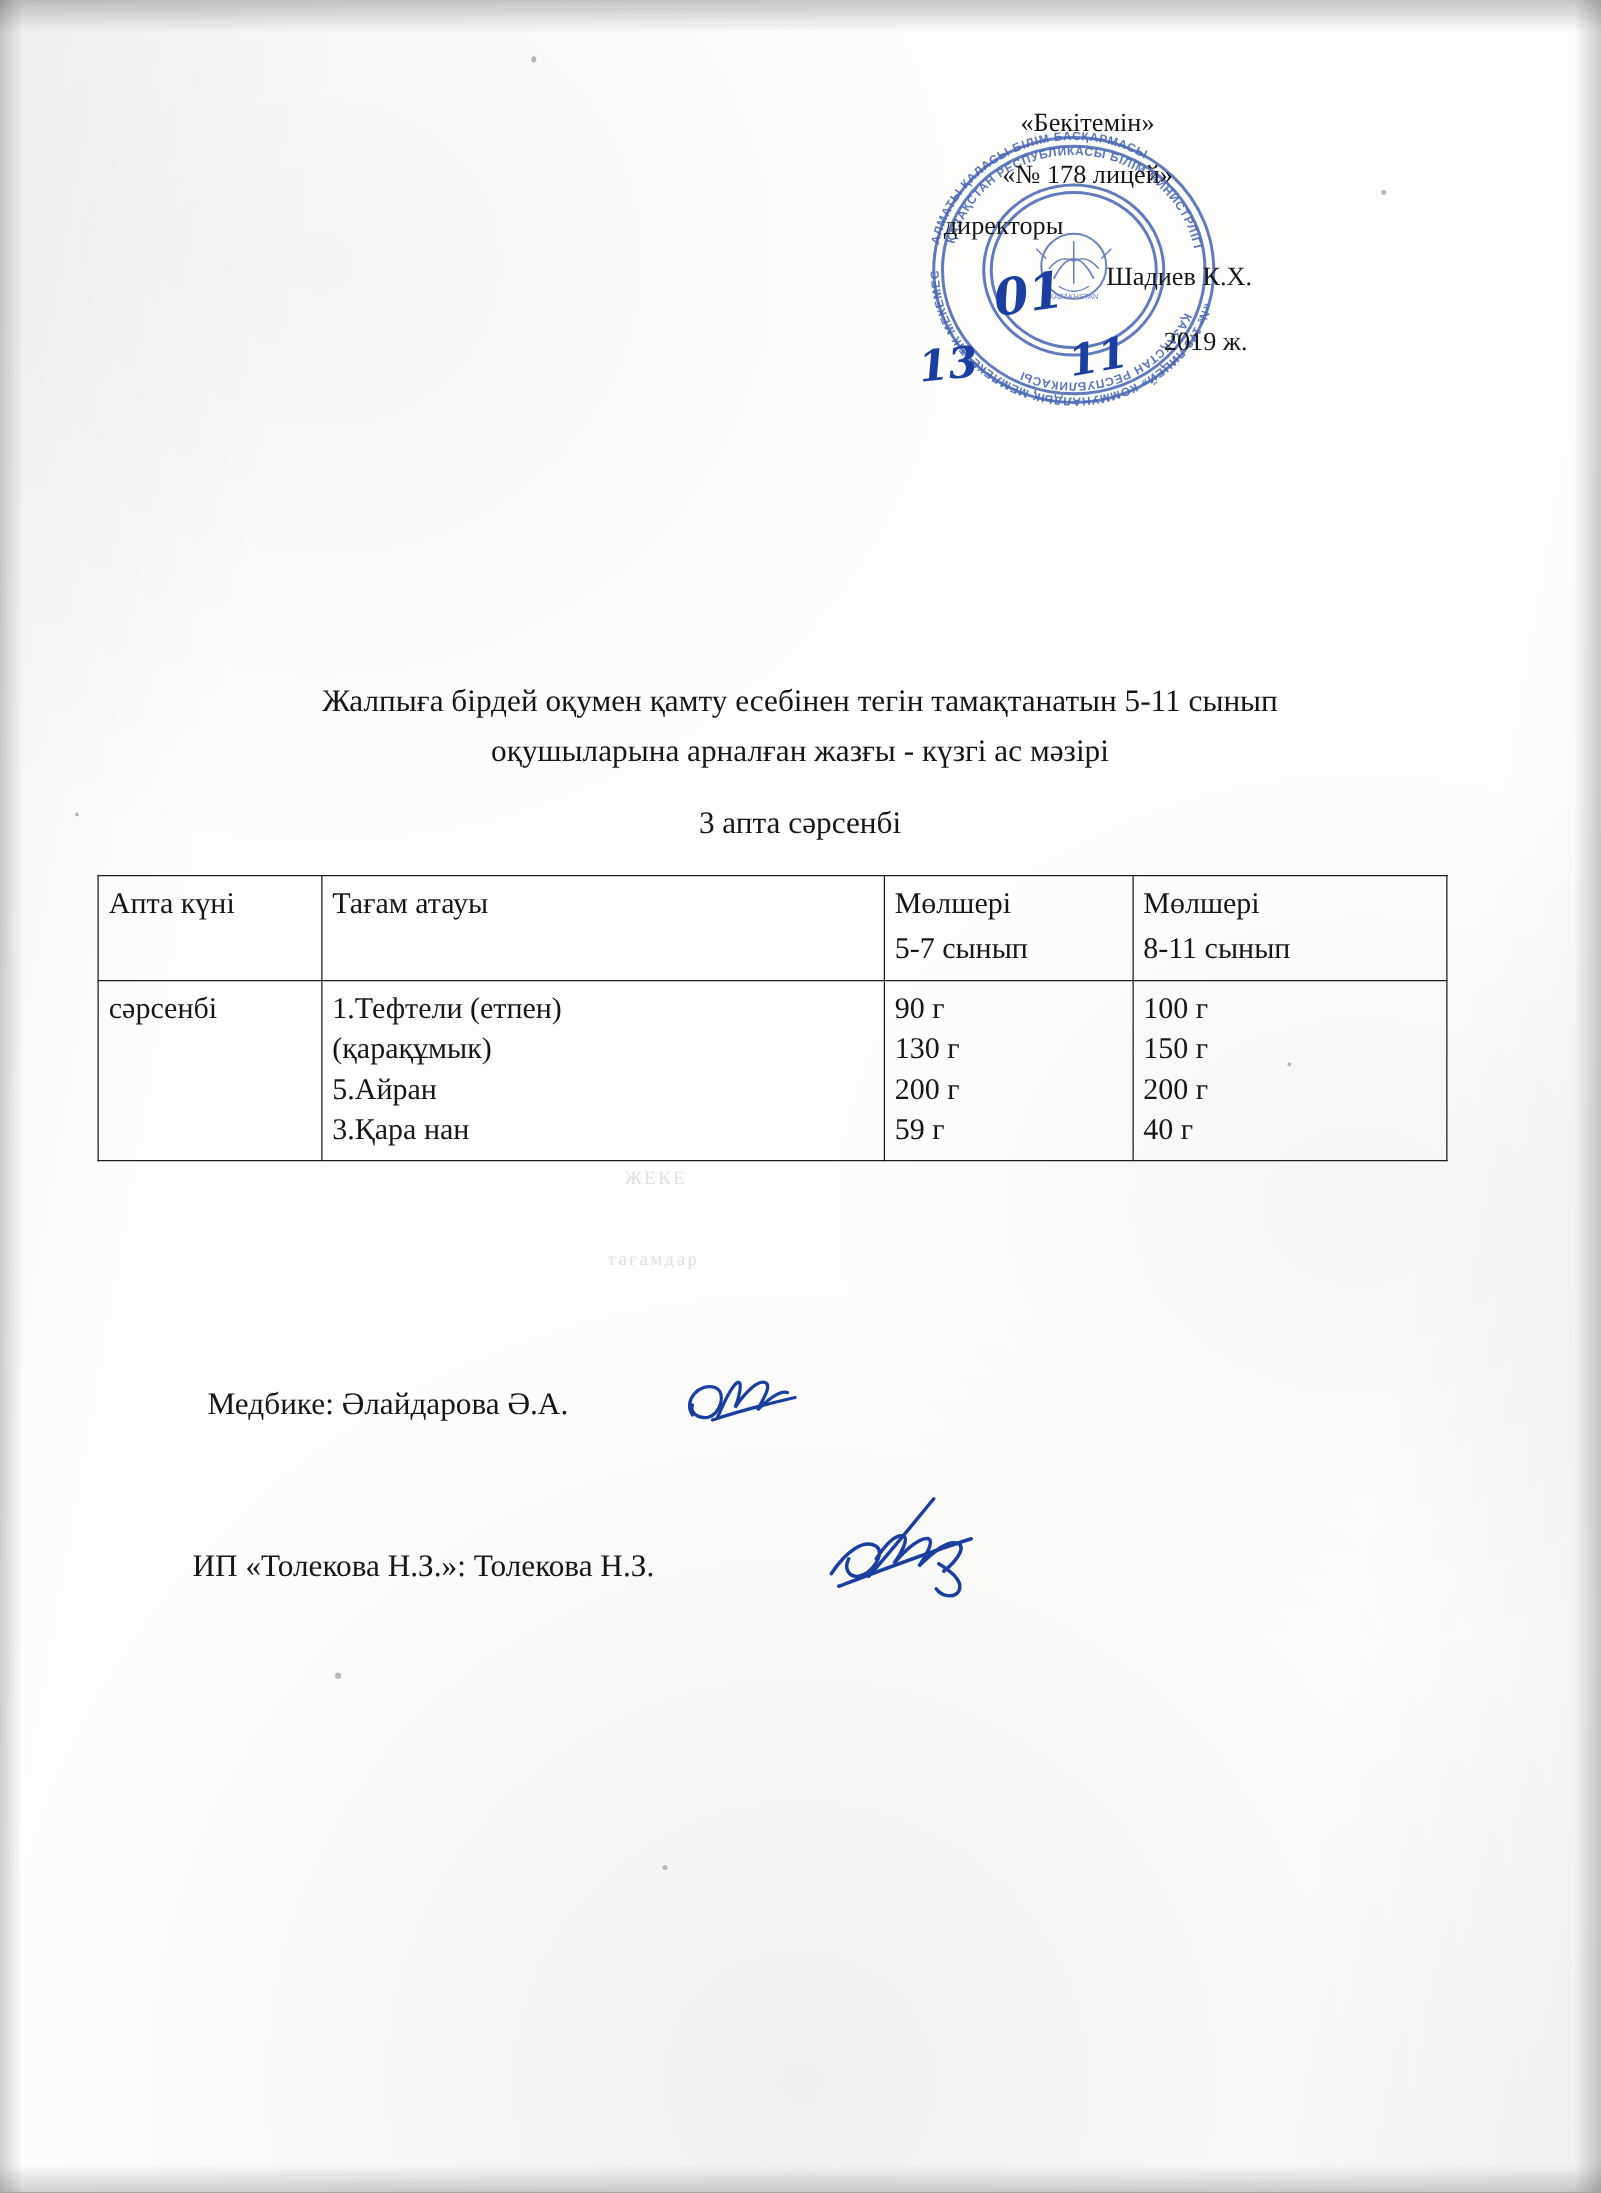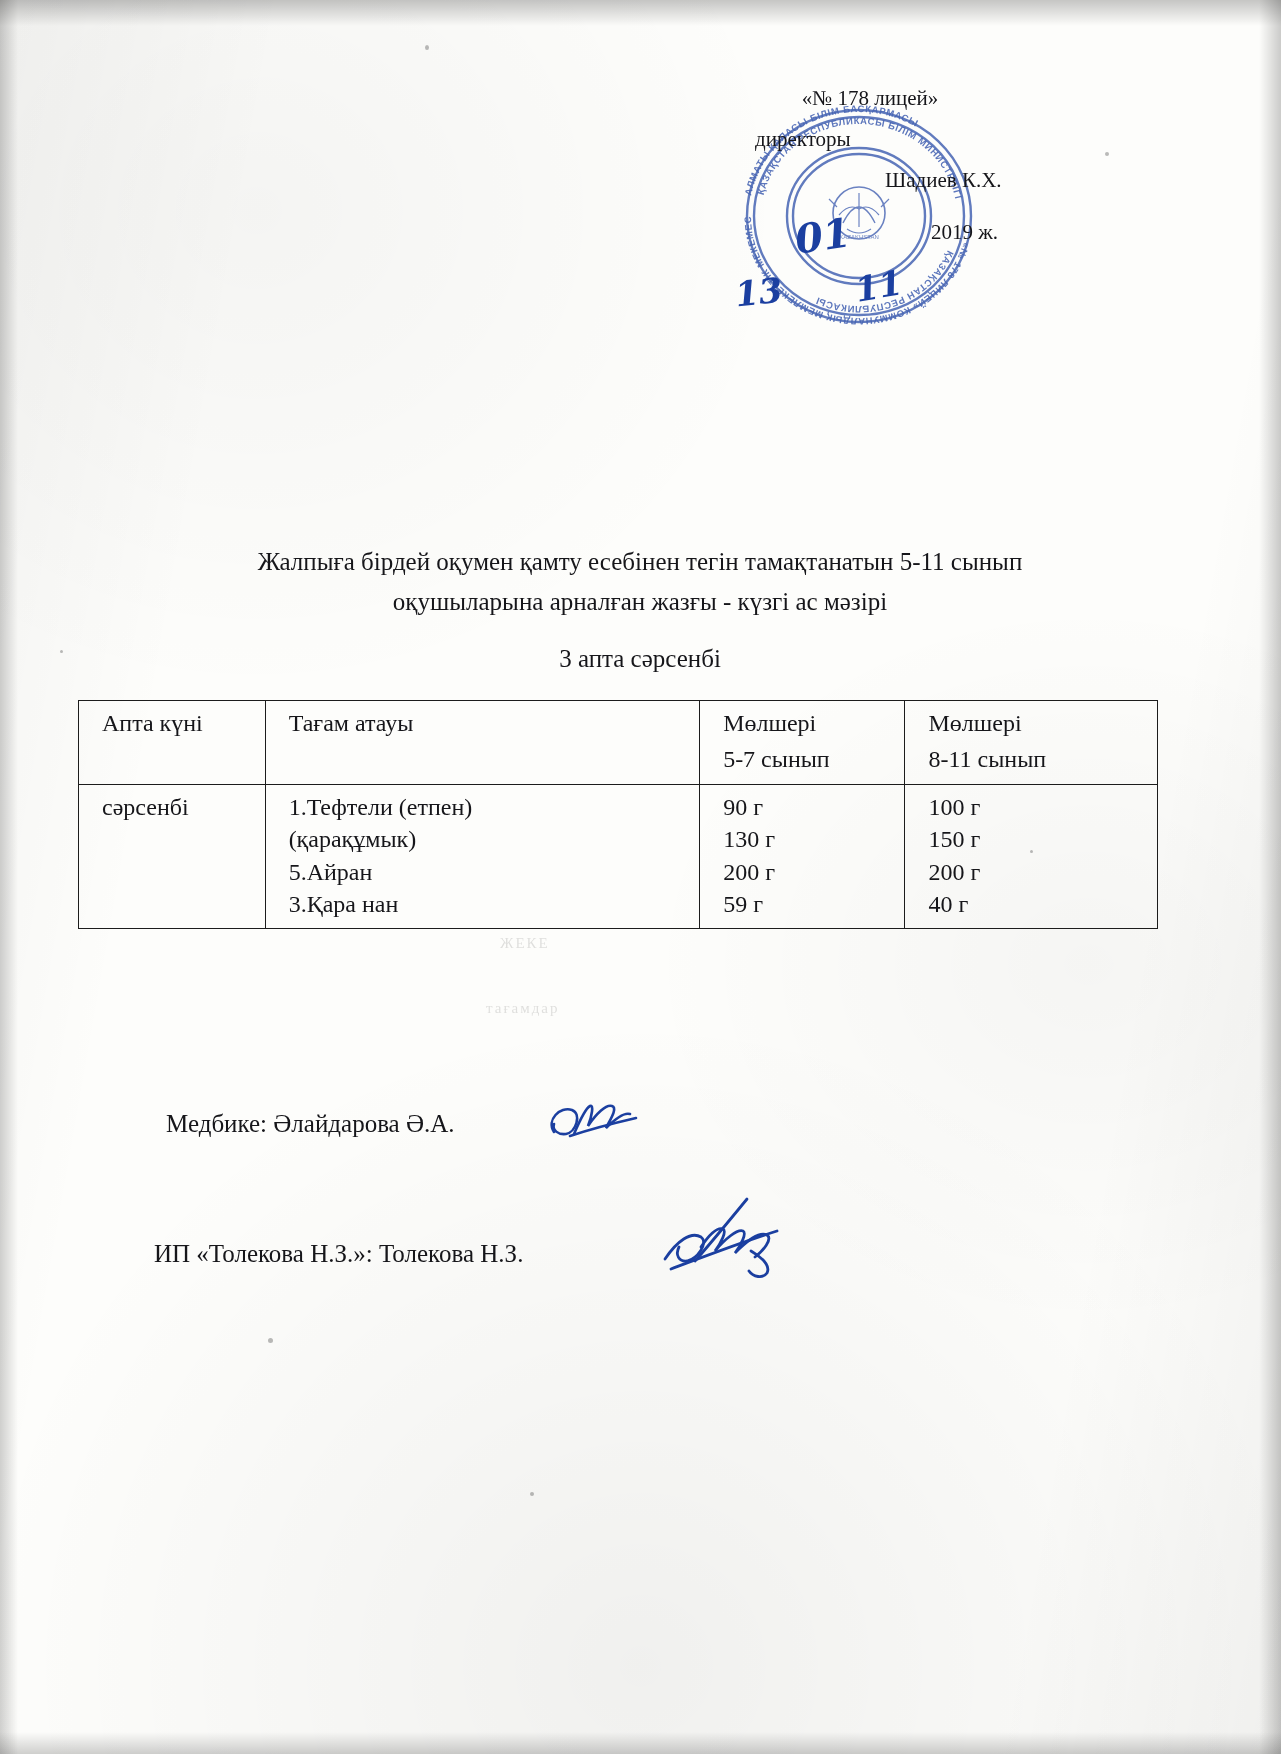--- a/index.html
+++ b/index.html
@@ -168,21 +168,21 @@
     left: 78px;
     top: 700px;
     width: 1080px;
     border-collapse: collapse;
     font-size: 24px;
     z-index: 2;
     background: transparent;
   }
   .menu-table td, .menu-table th {
     border: 1.6px solid #1c1c1c;
-    padding: 6px 12px 8px 23px;
+    padding: 6px 12px 8px 8px;
     text-align: left;
     font-weight: normal;
     vertical-align: top;
   }
   .col-day   { width: 168px; }
   .col-dish  { width: 472px; }
   .col-amt1  { width: 190px; }
   .col-amt2  { width: 250px; }
   .hdr-sub {
     display: block;
@@ -232,20 +232,21 @@
   }
 </style>
 </head>
 <body>
 
 <div class="page">
 
   <div class="paper-shade"></div>
 
   <div class="approval">
+    <div class="line center">«Бекітемін»</div>
     <div class="line center">«№ 178 лицей»</div>
     <div class="line dirline">директоры</div>
     <div class="namerow">
       <span class="name">Шадиев К.Х.</span>
     </div>
     <div class="daterow">
       <span class="year">2019 ж.</span>
     </div>
   </div>
 

